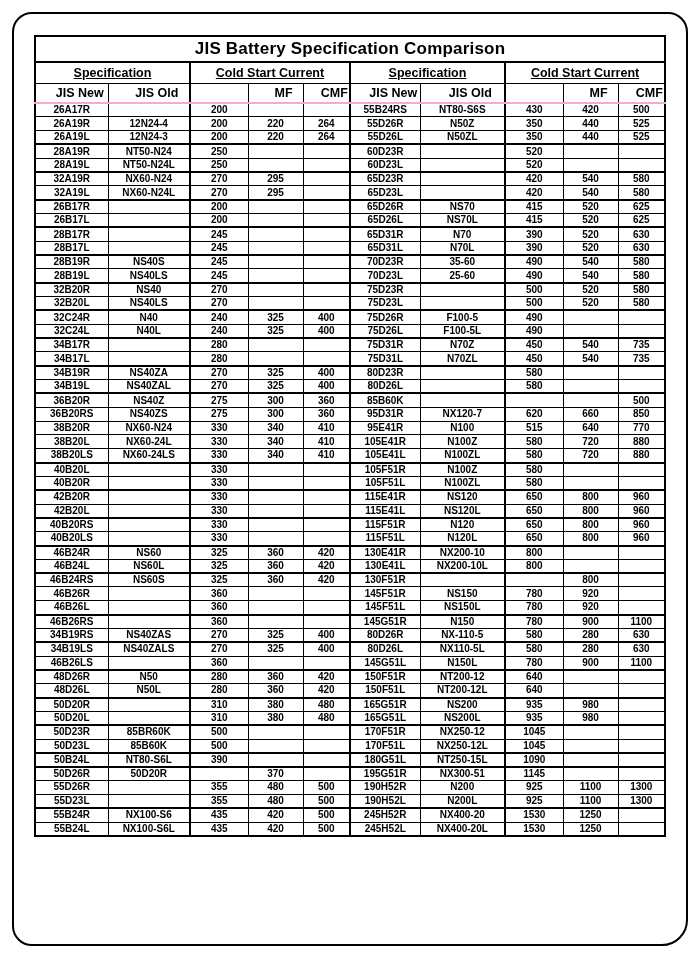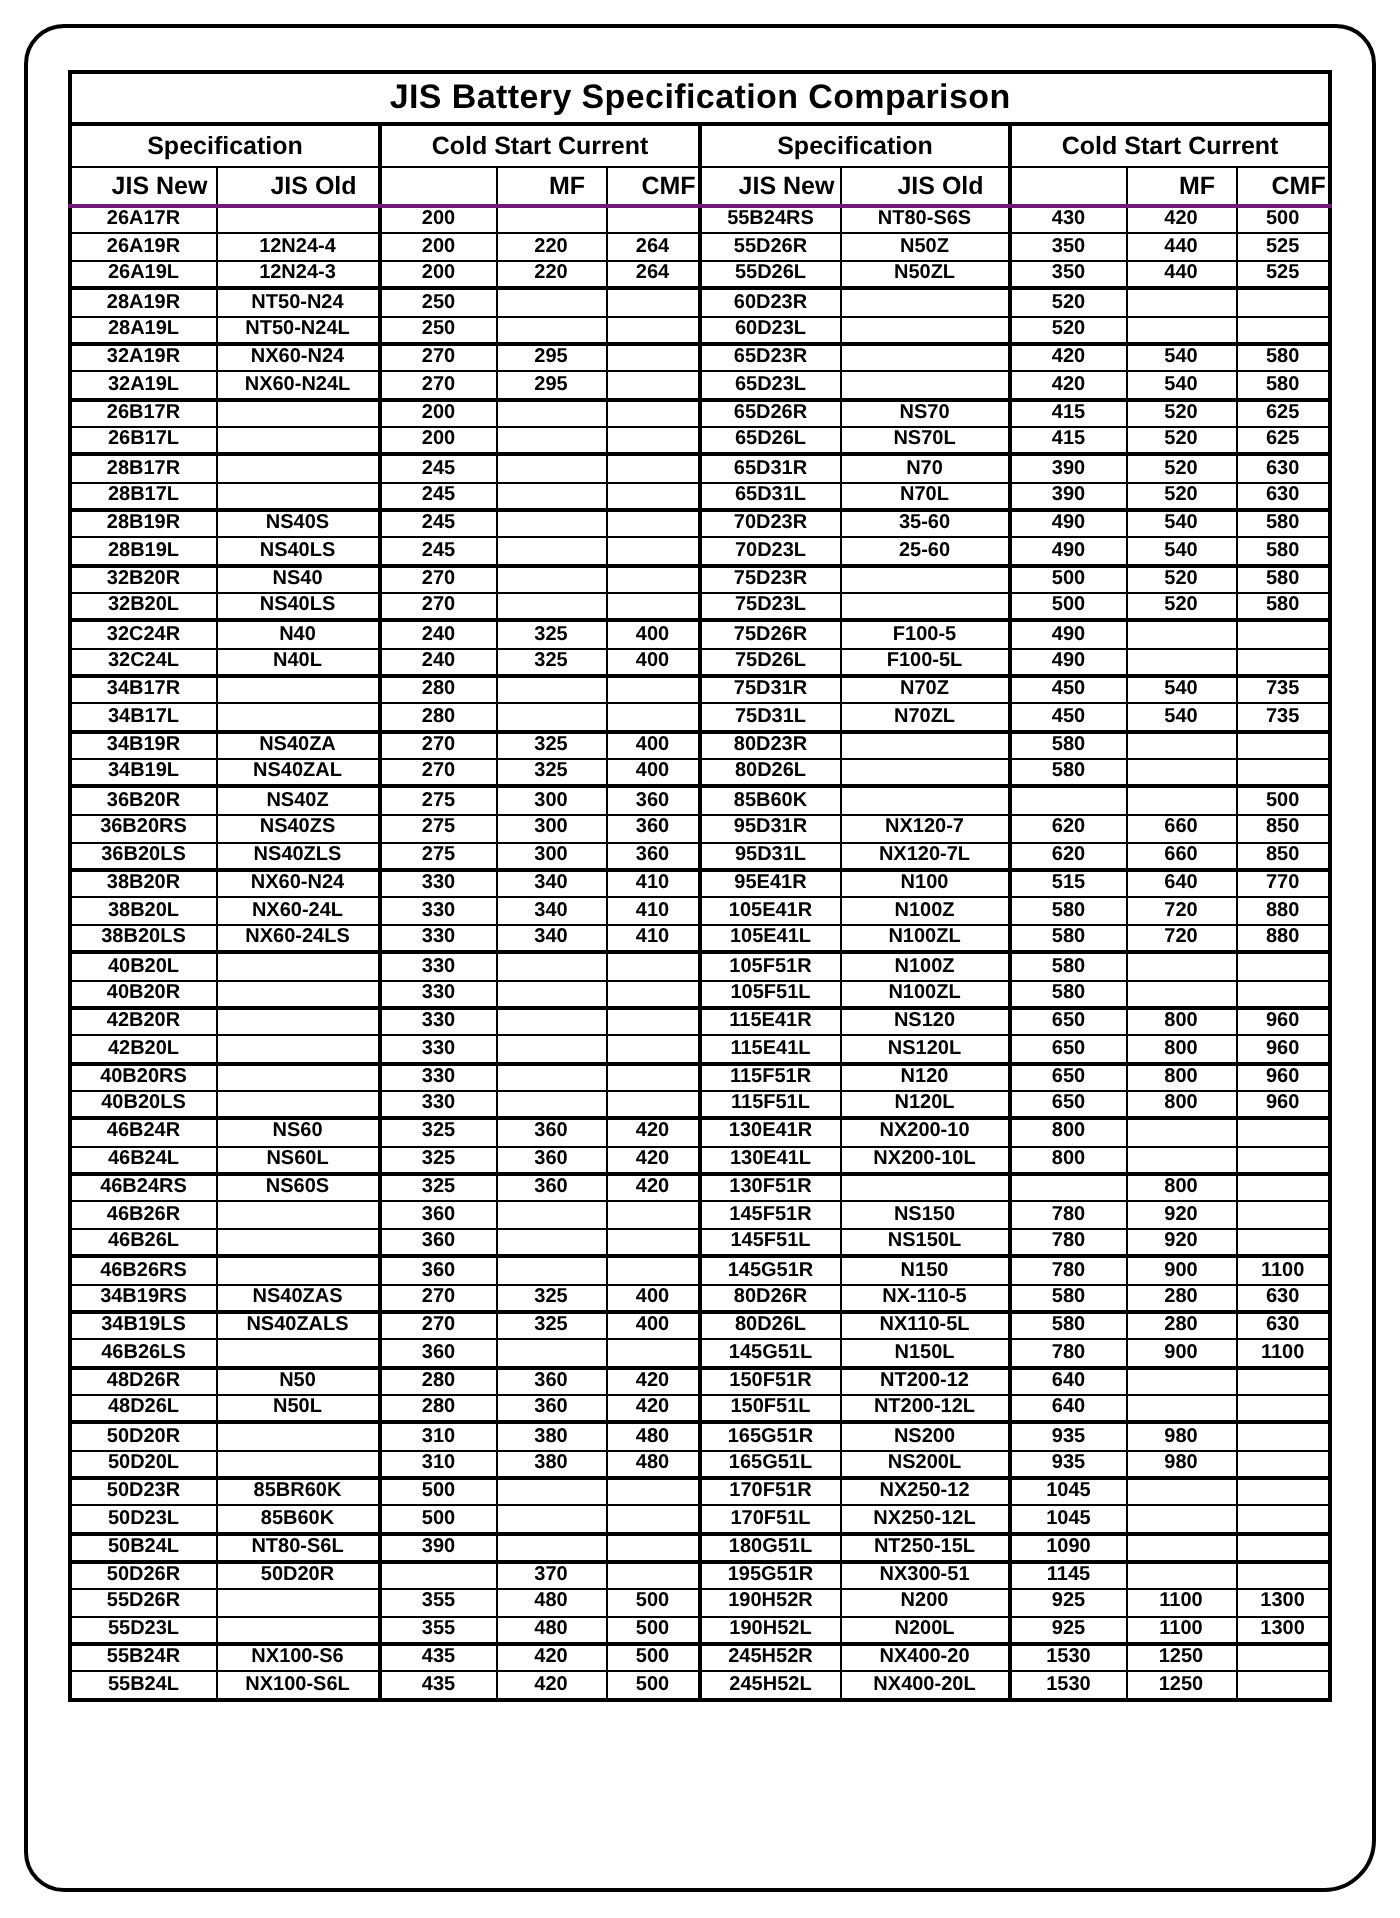--- a/index.html
+++ b/index.html
@@ -6,22 +6,22 @@
   .sheet{position:relative;width:700px;height:959px;background:#ffffff;
          font-family:"Liberation Sans",sans-serif;color:#000;overflow:hidden;}
   .frame{position:absolute;left:12px;top:12px;width:672px;height:930px;
          border:2px solid #000;border-radius:20px 20px 26px 20px;}
   table.spec{position:absolute;left:34px;top:35px;width:630px;
          border-collapse:collapse;table-layout:fixed;border:2px solid #000;
          font-weight:bold;}
   th,td{border:1px solid #000;text-align:center;vertical-align:middle;
         padding:0;white-space:nowrap;overflow:hidden;font-weight:bold;}
   .title-row td{height:24px;font-size:17px;border-bottom:2px solid #000;letter-spacing:0.2px;}
-  .hdr1 th{height:20px;font-size:12.5px;}
-  .hdr2 th{height:18px;font-size:12.5px;border-bottom:2px solid #701a75;padding-left:16px;}
+  .hdr1 th{height:20px;font-size:12.5px;text-decoration:underline;}
+  .hdr2 th{height:18px;font-size:12.5px;border-bottom:2px solid #f9a8d4;padding-left:16px;}
   tbody tr{height:13.83px;}
   tbody td{font-size:10px;line-height:1;}
   tbody tr.pair-end td{border-bottom-width:2px;}
   
   tbody td:nth-child(3),.hdr2 th:nth-child(3){border-left-width:2px;}
   tbody td:nth-child(6),.hdr2 th:nth-child(6){border-left-width:2px;}
   tbody td:nth-child(8),.hdr2 th:nth-child(8){border-left-width:2px;}
   .hdr1 th.thickL{border-left-width:2px;}
 </style>
 </head>
@@ -336,32 +336,20 @@
           <td>NS40ZS</td>
           <td>275</td>
           <td>300</td>
           <td>360</td>
           <td>95D31R</td>
           <td>NX120-7</td>
           <td>620</td>
           <td>660</td>
           <td>850</td>
         </tr>
-        <tr class="pair-end">
-          <td>36B20LS</td>
-          <td>NS40ZLS</td>
-          <td>275</td>
-          <td>300</td>
-          <td>360</td>
-          <td>95D31L</td>
-          <td>NX120-7L</td>
-          <td>620</td>
-          <td>660</td>
-          <td>850</td>
-        </tr>
         <tr>
           <td>38B20R</td>
           <td>NX60-N24</td>
           <td>330</td>
           <td>340</td>
           <td>410</td>
           <td>95E41R</td>
           <td>N100</td>
           <td>515</td>
           <td>640</td>

